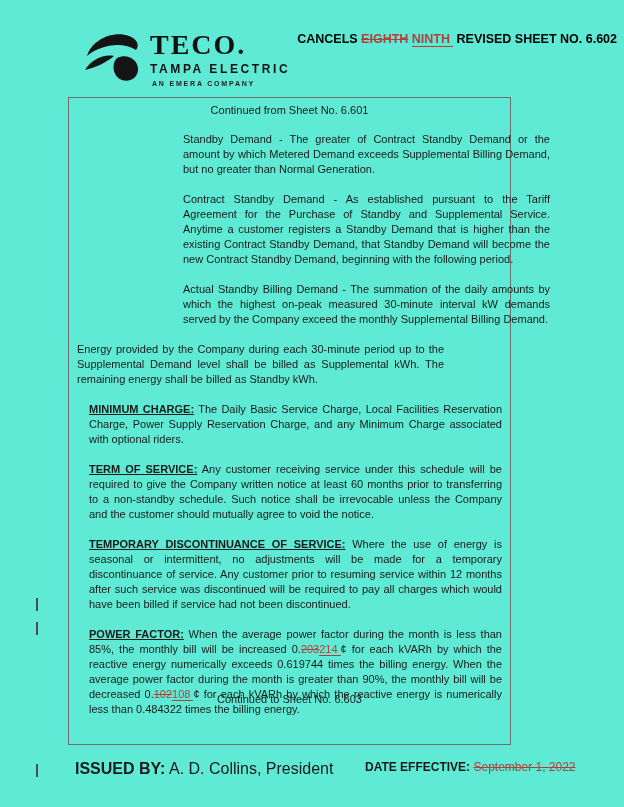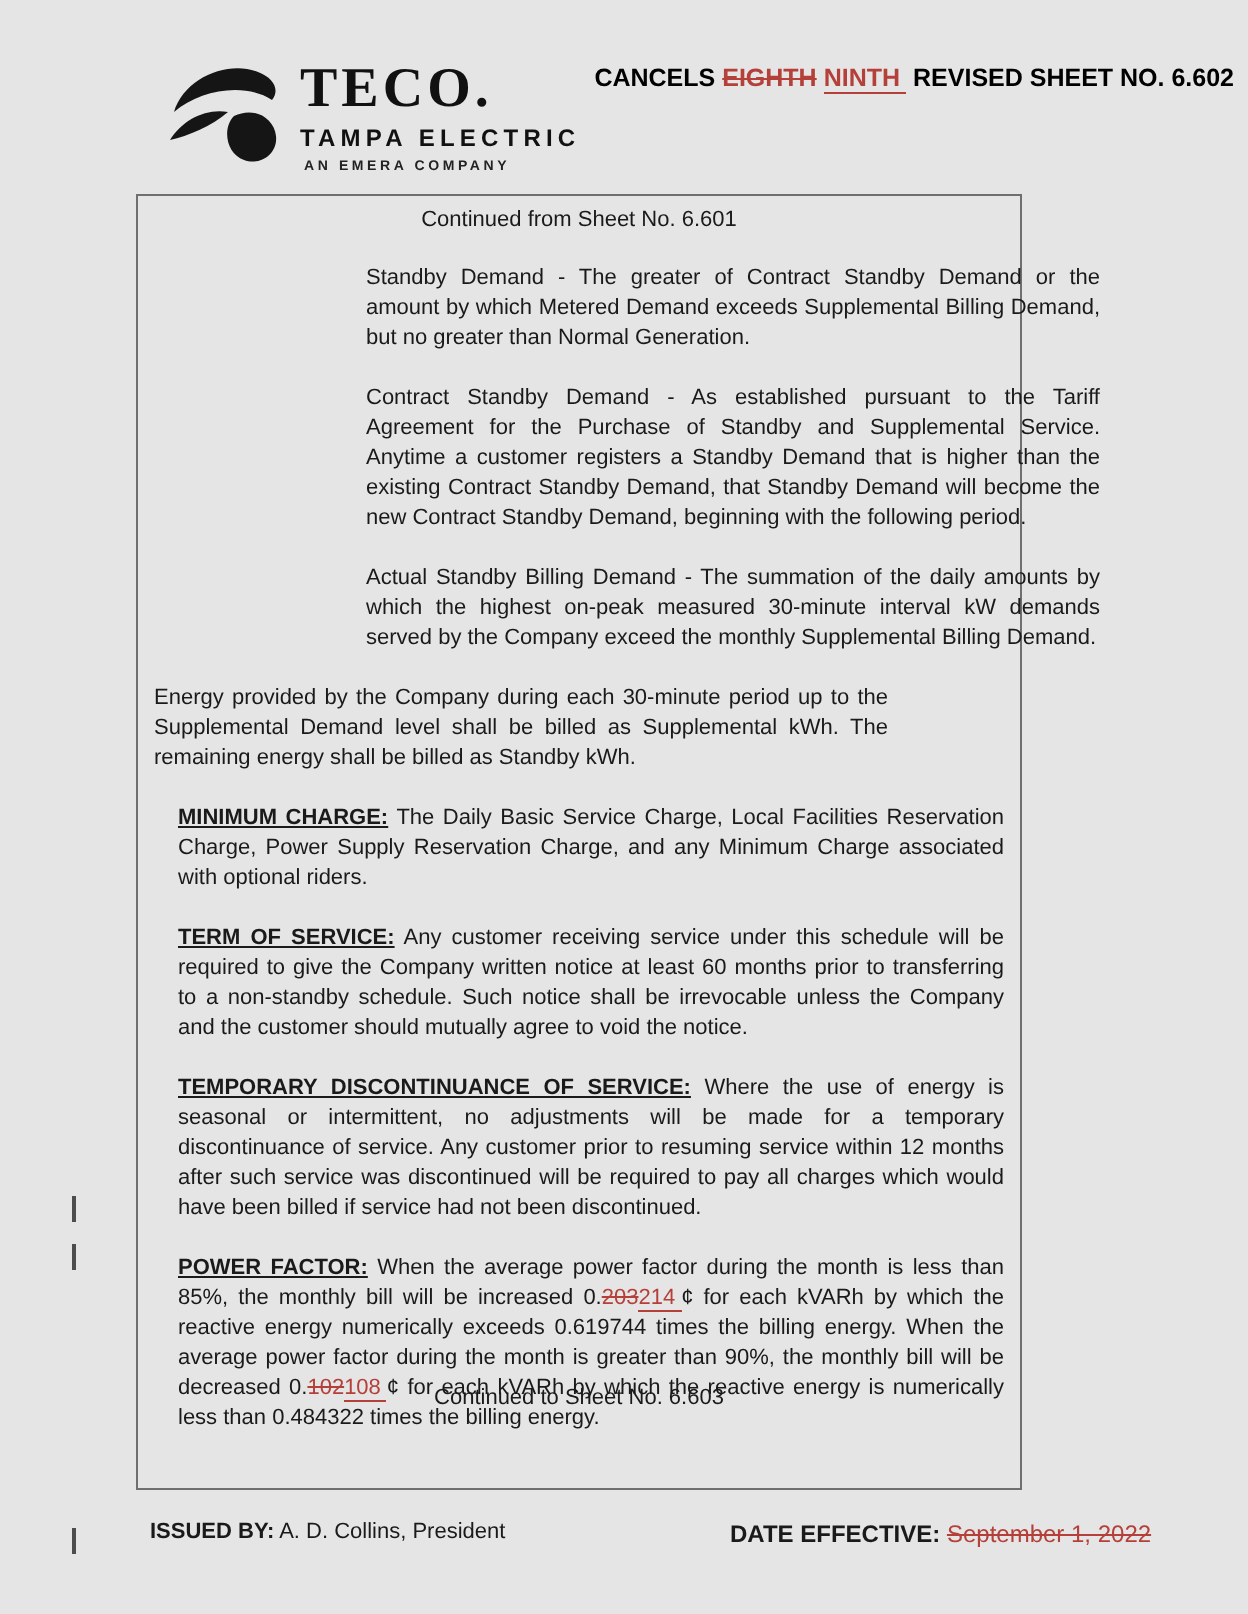--- a/index.html
+++ b/index.html
@@ -1,17 +1,17 @@
 <!DOCTYPE html>
 <html><head>
 <meta charset="utf-8">
 <style>
   html,body{margin:0;padding:0;background:#fff;}
   body{width:624px;height:807px;position:relative;font-family:"Liberation Sans",sans-serif;color:#1a1a1a;-webkit-font-smoothing:antialiased;}
-  .page{position:absolute;inset:0;background:#e5e5e5;padding-left:44px;}
+  .page{position:absolute;inset:0;background:#5eead4;padding-left:44px;}
 
   
   .logo{position:absolute;left:84px;top:28px;display:flex;align-items:flex-start;}
   .logo-icon{width:58px;height:56px;margin-right:8px;}
   .logo-text{display:flex;flex-direction:column;padding-top:4px;}
   .logo-brand{font-family:"Liberation Serif",serif;font-weight:bold;font-size:28px;line-height:26px;letter-spacing:2px;color:#111;}
   .logo-sub1{font-size:12px;font-weight:bold;letter-spacing:2.6px;color:#111;margin-top:4px;}
   .logo-sub2{font-size:7px;font-weight:bold;letter-spacing:1.8px;color:#222;margin-top:4px;margin-left:2px;}
 
   .rev-block{position:absolute;top:31px;right:7px;text-align:right;font-weight:bold;font-size:12.5px;line-height:17px;color:#000;}
@@ -24,21 +24,21 @@
   .indent{margin:0 0 15px 106px;width:367px;text-align:justify;}
   .fullp{margin:0 0 15px 12px;text-align:justify;}
   .hd{font-weight:bold;text-decoration:underline;}
   .ul{text-decoration:underline;}
   .eu-row{display:flex;margin:0 0 15px 0;}
   .eu-label{width:106px;flex:0 0 106px;}
   .eu-text{width:367px;text-align:justify;}
   .continued-to{position:absolute;left:0;right:0;bottom:26px;text-align:center;}
 
   
-  .footer-issued{position:absolute;left:75px;top:760px;font-size:11px;}
+  .footer-issued{position:absolute;left:75px;top:760px;font-size:16px;}
   .footer-date{position:absolute;left:365px;top:760px;font-size:12px;}
   .b{font-weight:bold;}
   .date-old{color:#b5403a;font-weight:normal;text-decoration:line-through;}
 
   
   .change-bar{position:absolute;left:36px;width:2px;height:13px;background:#4d4d4d;}
   .cb1{top:598px;} .cb2{top:622px;} .cb3{top:764px;}
 </style>
 </head>
 <body>

